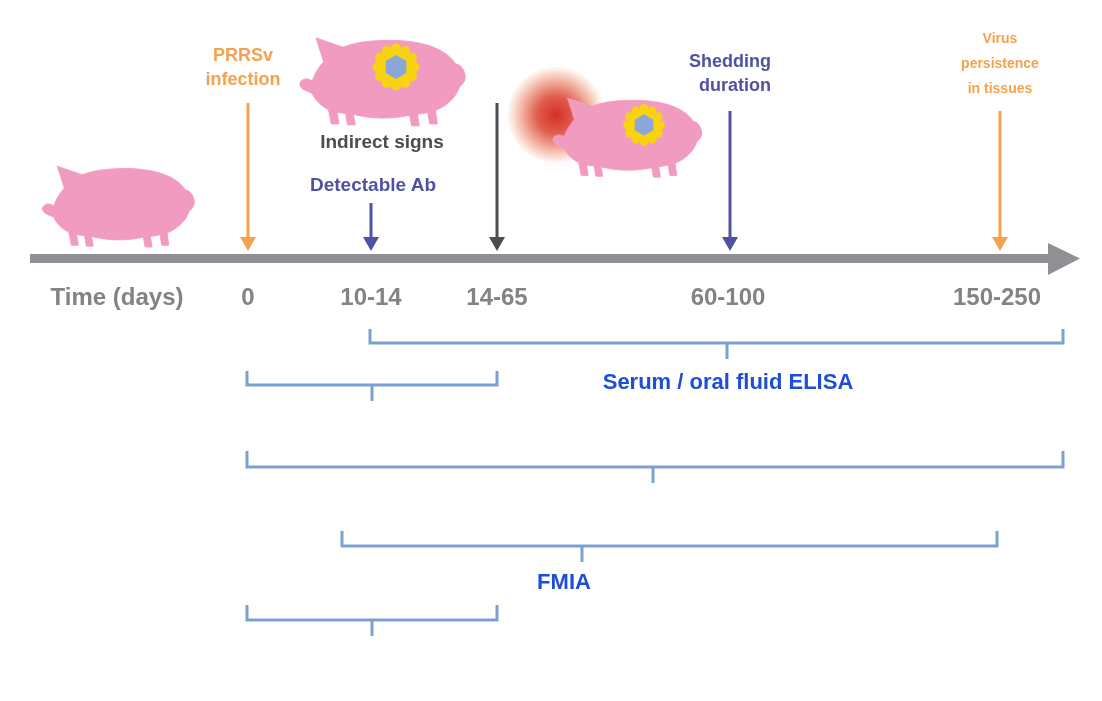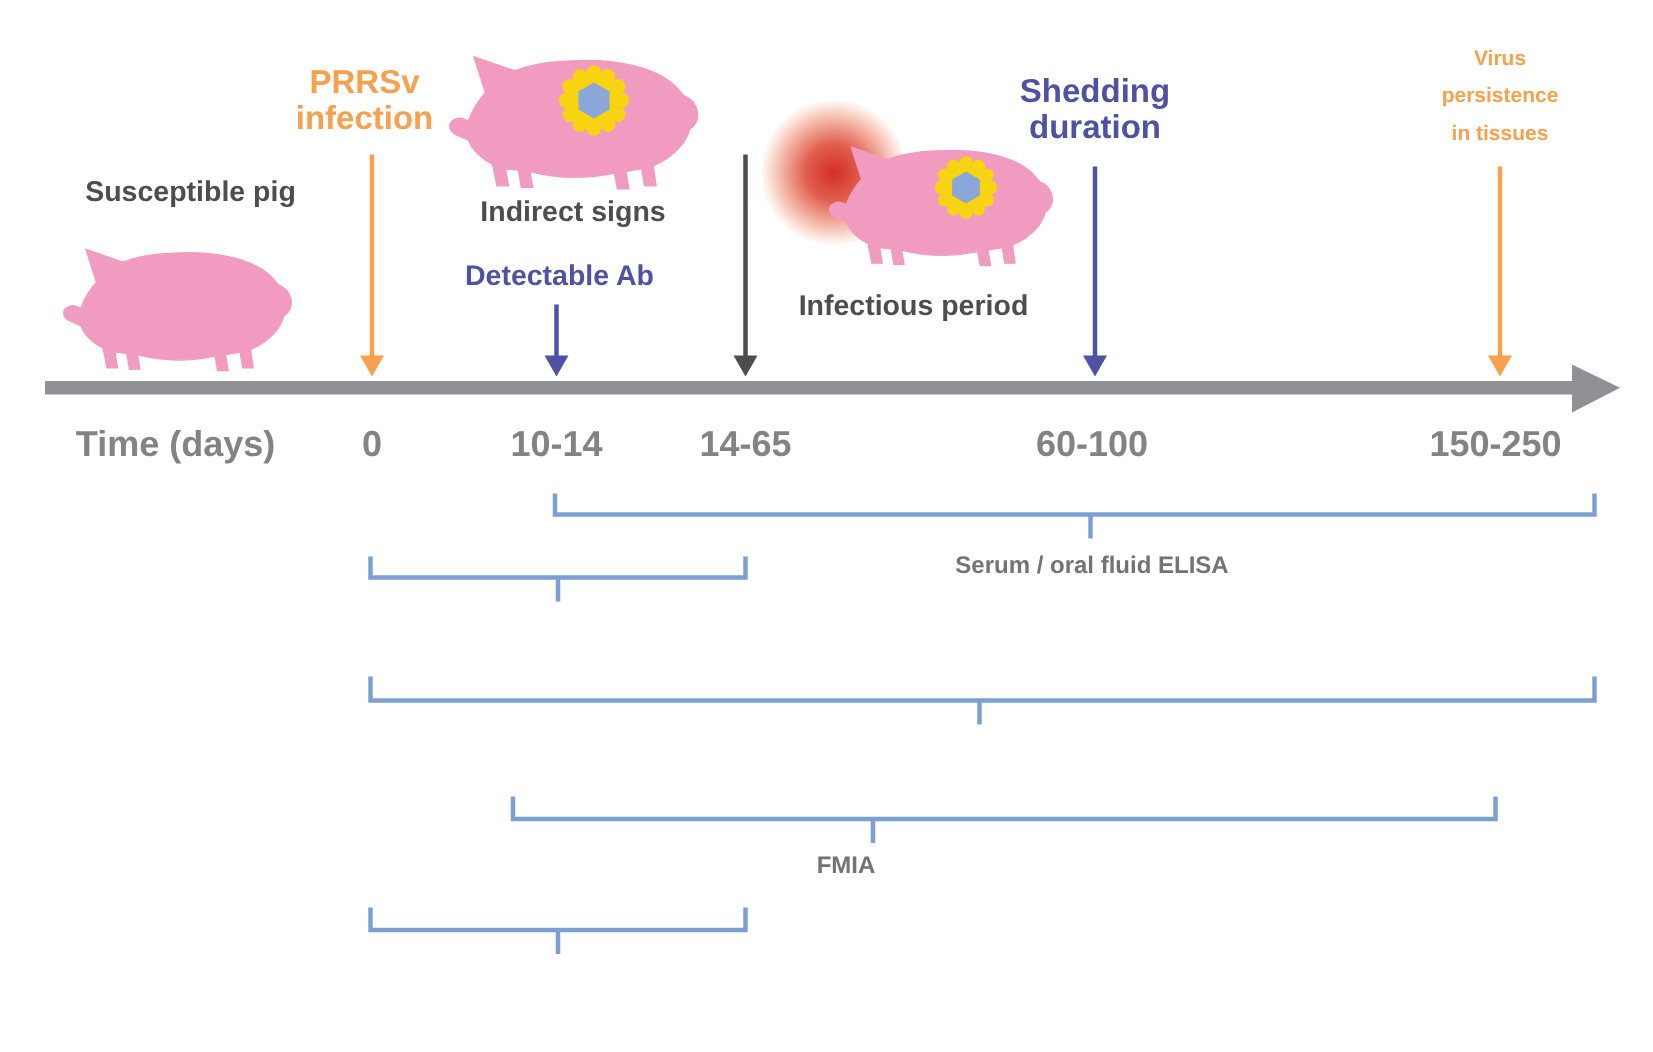--- a/index.html
+++ b/index.html
@@ -6,30 +6,30 @@
   .canvas{
     position:relative;width:1102px;height:701px;background:#ffffff;overflow:hidden;
     font-family:"Liberation Sans", sans-serif;
   }
   .lbl{
     position:absolute;transform:translateX(-50%);text-align:center;
     font-weight:bold;font-size:19px;line-height:23px;white-space:nowrap;
   }
   .dark{color:#4D4D4F;}
   .orange{color:#F5A14E;}
-  .purple{color:#4F51A2;}
+  .purple{color:#4F51A2;text-align:right;}
   .lbl.three{line-height:25px;font-size:14px;}
-  .lbl.two{line-height:24px;font-size:22px;}
+  .lbl.two{line-height:24px;font-size:18px;}
   .tick{
     position:absolute;top:283px;transform:translateX(-50%);
     font-weight:bold;font-size:24px;color:#818385;white-space:nowrap;
   }
   .assay{
     position:absolute;transform:translateX(-50%);
-    font-weight:bold;font-size:16px;color:#737373;white-space:nowrap;
+    font-weight:bold;font-size:22px;color:#1d4ed8;white-space:nowrap;
   }
   .abs{position:absolute;}
   .glow{
     position:absolute;left:508px;top:67px;width:96px;height:96px;border-radius:50%;
     background:radial-gradient(circle,
       rgba(210,35,25,0.95) 0%,
       rgba(216,55,35,0.80) 28%,
       rgba(230,95,60,0.45) 52%,
       rgba(245,160,120,0.15) 68%,
       rgba(255,255,255,0) 78%);
@@ -130,32 +130,30 @@
       <polygon points="1048,243 1048,275 1080,258.5" fill="#8F9194"></polygon>
     </g>
 
     <path d="M370,329 L370,343 L1063,343 L1063,329 M727,344 L727,359" fill="none" stroke="#7DA0D4" stroke-width="3"></path>
     <path d="M247,371 L247,385 L497,385 L497,371 M372,386 L372,401" fill="none" stroke="#7DA0D4" stroke-width="3"></path>
     <path d="M247,451 L247,467 L1063,467 L1063,451 M653,468 L653,483" fill="none" stroke="#7DA0D4" stroke-width="3"></path>
     <path d="M342,531 L342,546 L997,546 L997,531 M582,547 L582,562" fill="none" stroke="#7DA0D4" stroke-width="3"></path>
     <path d="M247,605 L247,620 L497,620 L497,605 M372,621 L372,636" fill="none" stroke="#7DA0D4" stroke-width="3"></path>
   </svg>
 
-  <div class="lbl dark" style="left:127px;top:117px">Susceptible pig</div>
 
   <div class="lbl orange two" style="left:243px;top:43px">
     <div>PRRSv</div>
     <div>infection</div>
   </div>
 
   <div class="lbl dark" style="left:382px;top:130px">Indirect signs</div>
 
   <div class="lbl purple" style="left:373px;top:173px">Detectable Ab</div>
 
-  <div class="lbl dark" style="left:609px;top:193px">Infectious period</div>
 
   <div class="lbl purple two" style="left:730px;top:49px">
     <div>Shedding</div>
     <div>duration</div>
   </div>
 
   <div class="lbl orange three" style="left:1000px;top:26px">
     <div>Virus</div>
     <div>persistence</div>
     <div>in tissues</div>

